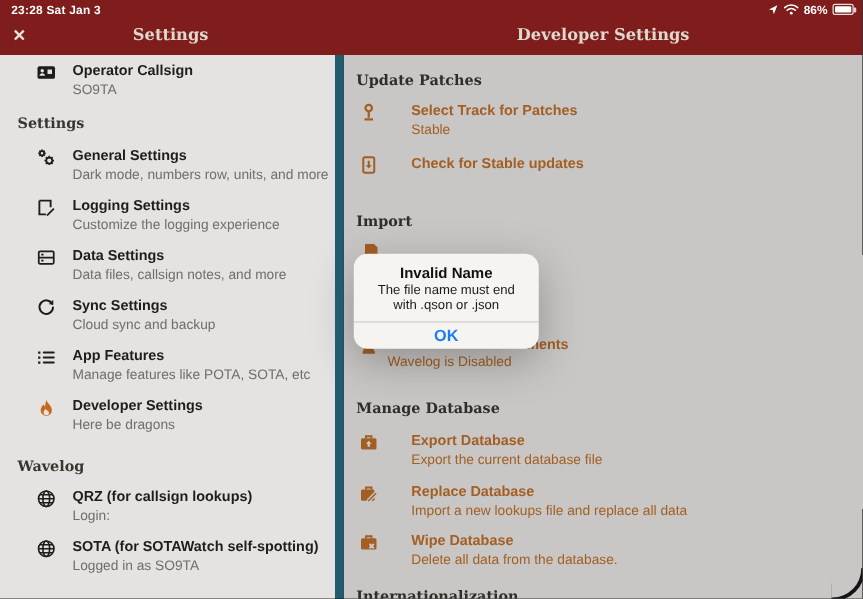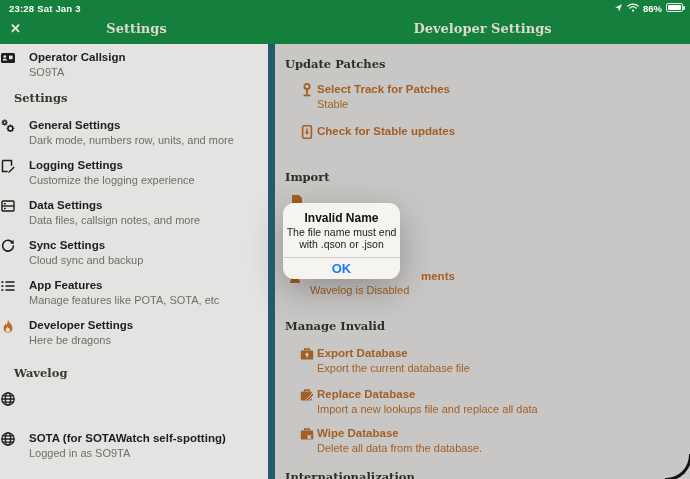--- a/index.html
+++ b/index.html
@@ -1,52 +1,52 @@
 <!DOCTYPE html>
 <html><head>
 <meta charset="utf-8">
 <style>
   * { margin:0; padding:0; box-sizing:border-box; }
   body { background:#000; font-family:"Liberation Sans", sans-serif; }
   .screen{ position:relative; width:690px; height:479px; background:#000; overflow:hidden; }
 
   
-  .header{ position:absolute; left:0; top:0; width:690px; height:44px; background:#15803d; z-index:6; }
+  .header{ position:absolute; left:0; top:0; width:690px; height:44px; background:#7f1d1d; z-index:6; }
   .statusbar{ position:absolute; left:0; top:0; width:100%; height:18px; color:#fff; }
   .sb-left{ position:absolute; left:9px; top:3px; font-size:9.5px; font-weight:bold; letter-spacing:.2px; }
   .sb-right{ position:absolute; right:7px; top:3px; height:12px; display:flex; align-items:flex-start; gap:4px; }
   .sb-pct{ font-size:9.5px; font-weight:bold; color:#fff; }
   .battery{ position:relative; width:17px; height:8.5px; border:1px solid rgba(255,255,255,.85); border-radius:2px; }
   .battery .fill{ position:absolute; left:1px; top:1px; bottom:1px; width:86%; background:#fff; border-radius:1px; }
   .battery .nub{ position:absolute; right:-3px; top:2px; width:2px; height:3.5px; background:rgba(255,255,255,.8); border-radius:0 1px 1px 0; }
   .nav-title{ position:absolute; top:21px; font-family:"DejaVu Serif", serif; font-weight:bold; font-size:13px; color:#ded9cc; text-align:center; }
   .nav-title.left{ left:0; width:273px; }
   .nav-title.right{ left:275px; width:415px; }
   .close-x{ position:absolute; left:10px; top:21px; color:#e8e4da; font-size:13px; font-weight:bold; cursor:default; }
 
   
   .sidebar{ position:absolute; left:0; top:44px; width:268px; height:435px; background:#e4e3e1; z-index:1; }
   .divider{ position:absolute; left:268px; top:44px; width:7px; height:435px; background:#225a6e; z-index:4; }
   .detail{ position:absolute; left:275px; top:44px; width:415px; height:435px; background:#eceae8; z-index:1; }
   .scrim{ position:absolute; inset:0; background:rgba(0,0,0,0.15); z-index:2; }
 
   .section-h{ position:absolute; font-family:"DejaVu Serif", serif; font-weight:bold; font-size:11.5px; color:#37362f; }
-  .srow{ position:absolute; left:0; width:100%; display:flex; gap:13px; cursor:default; }
-  .drow{ position:absolute; left:0; width:100%; display:flex; gap:2px; padding-left:24px; cursor:default; }
+  .srow{ position:absolute; left:0; width:100%; display:flex; gap:13px; padding-left:29px; cursor:default; }
+  .drow{ position:absolute; left:0; width:100%; display:flex; gap:26px; padding-left:12px; cursor:default; }
   .licon{ width:16px; height:16px; flex:0 0 16px; margin-top:0; }
   .t1{ font-size:11.5px; font-weight:bold; color:#1d1d1b; line-height:14px; }
   .t2{ font-size:11px; color:#6f6e6a; line-height:14px; margin-top:1px; }
   .drow .t1{ color:#c0702a; }
   .drow .t2{ color:#c0702a; font-weight:normal; }
 
   
   .frag{ position:absolute; font-size:11.5px; color:#c0702a; z-index:1; }
 
   
-  .dialog{ position:absolute; left:8px; top:159px; width:117px; height:76px; background:#f5f4f1; border-radius:11px; z-index:3; box-shadow:0 10px 35px rgba(0,0,0,.28); text-align:center; }
+  .dialog{ position:absolute; left:8px; top:159px; width:148px; height:76px; background:#f5f4f1; border-radius:11px; z-index:3; box-shadow:0 10px 35px rgba(0,0,0,.28); text-align:center; }
   .dlg-title{ margin-top:9px; font-size:12px; font-weight:bold; color:#111; line-height:13px; }
   .dlg-msg{ margin-top:2px; font-size:10.5px; color:#1b1b1b; line-height:11.5px; }
   .dlg-sep{ position:absolute; left:0; right:0; top:54px; height:1px; background:#cecdc9; }
   .dlg-ok{ position:absolute; left:0; right:0; top:55px; height:21px; line-height:21px; font-size:13px; font-weight:bold; color:#1b7df5; cursor:default; }
 
   .corner-arc{ position:absolute; right:-2px; bottom:-2px; width:27px; height:27px; border:3px solid #141414; border-top:none; border-left:none; border-bottom-right-radius:26px; z-index:7; background:transparent; }
   svg{ display:block; }
 </style>
 </head>
 <body>
@@ -197,20 +197,24 @@
     <div class="srow" style="top:347px">
       <span class="licon">
         <svg width="16" height="16" viewBox="0 0 16 16">
             <g stroke="#1d1d1b" stroke-width="1.3" fill="none">
               <circle cx="8" cy="8" r="6.2"></circle>
               <ellipse cx="8" cy="8" rx="2.7" ry="6.2"></ellipse>
               <path d="M1.8 8h12.4M2.6 4.8h10.8M2.6 11.2h10.8"></path>
             </g>
           </svg>
       </span>
+      <div>
+        <div class="t1">QRZ (for callsign lookups)</div>
+        <div class="t2">Login:</div>
+      </div>
     </div>
 
     <div class="srow" style="top:387px">
       <span class="licon">
         <svg width="16" height="16" viewBox="0 0 16 16">
             <g stroke="#1d1d1b" stroke-width="1.3" fill="none">
               <circle cx="8" cy="8" r="6.2"></circle>
               <ellipse cx="8" cy="8" rx="2.7" ry="6.2"></ellipse>
               <path d="M1.8 8h12.4M2.6 4.8h10.8M2.6 11.2h10.8"></path>
             </g>
@@ -265,21 +269,21 @@
     </span>
 
     <span class="licon" style="position:absolute; left:13px; top:227px;">
       <svg width="14" height="14" viewBox="0 0 14 14">
           <path d="M2 12c0-3 2-4 2-7h6c0 3 2 4 2 7z" fill="#c0702a"></path>
         </svg>
     </span>
     <div class="frag" style="left:146px; top:226px; font-weight:bold;">ments</div>
     <div class="frag" style="left:35px; top:240px; font-size:11px;">Wavelog is Disabled</div>
 
-    <div class="section-h" style="left:10px; top:275px">Manage Invalid</div>
+    <div class="section-h" style="left:10px; top:275px">Manage Database</div>
 
     <div class="drow" style="top:302px">
       <span class="licon">
         <svg width="16" height="16" viewBox="0 0 16 16">
             <path d="M5.8 4.6V3h4.4v1.6" stroke="#c0702a" stroke-width="1.6" fill="none"></path>
             <rect x="1.8" y="4.6" width="12.4" height="9" rx="1.2" fill="#c0702a"></rect>
             <path d="M8 6.6l2.3 2.3H8.9v2.4H7.1V8.9H5.7z" fill="#f0efec"></path>
           </svg>
       </span>
       <div>

